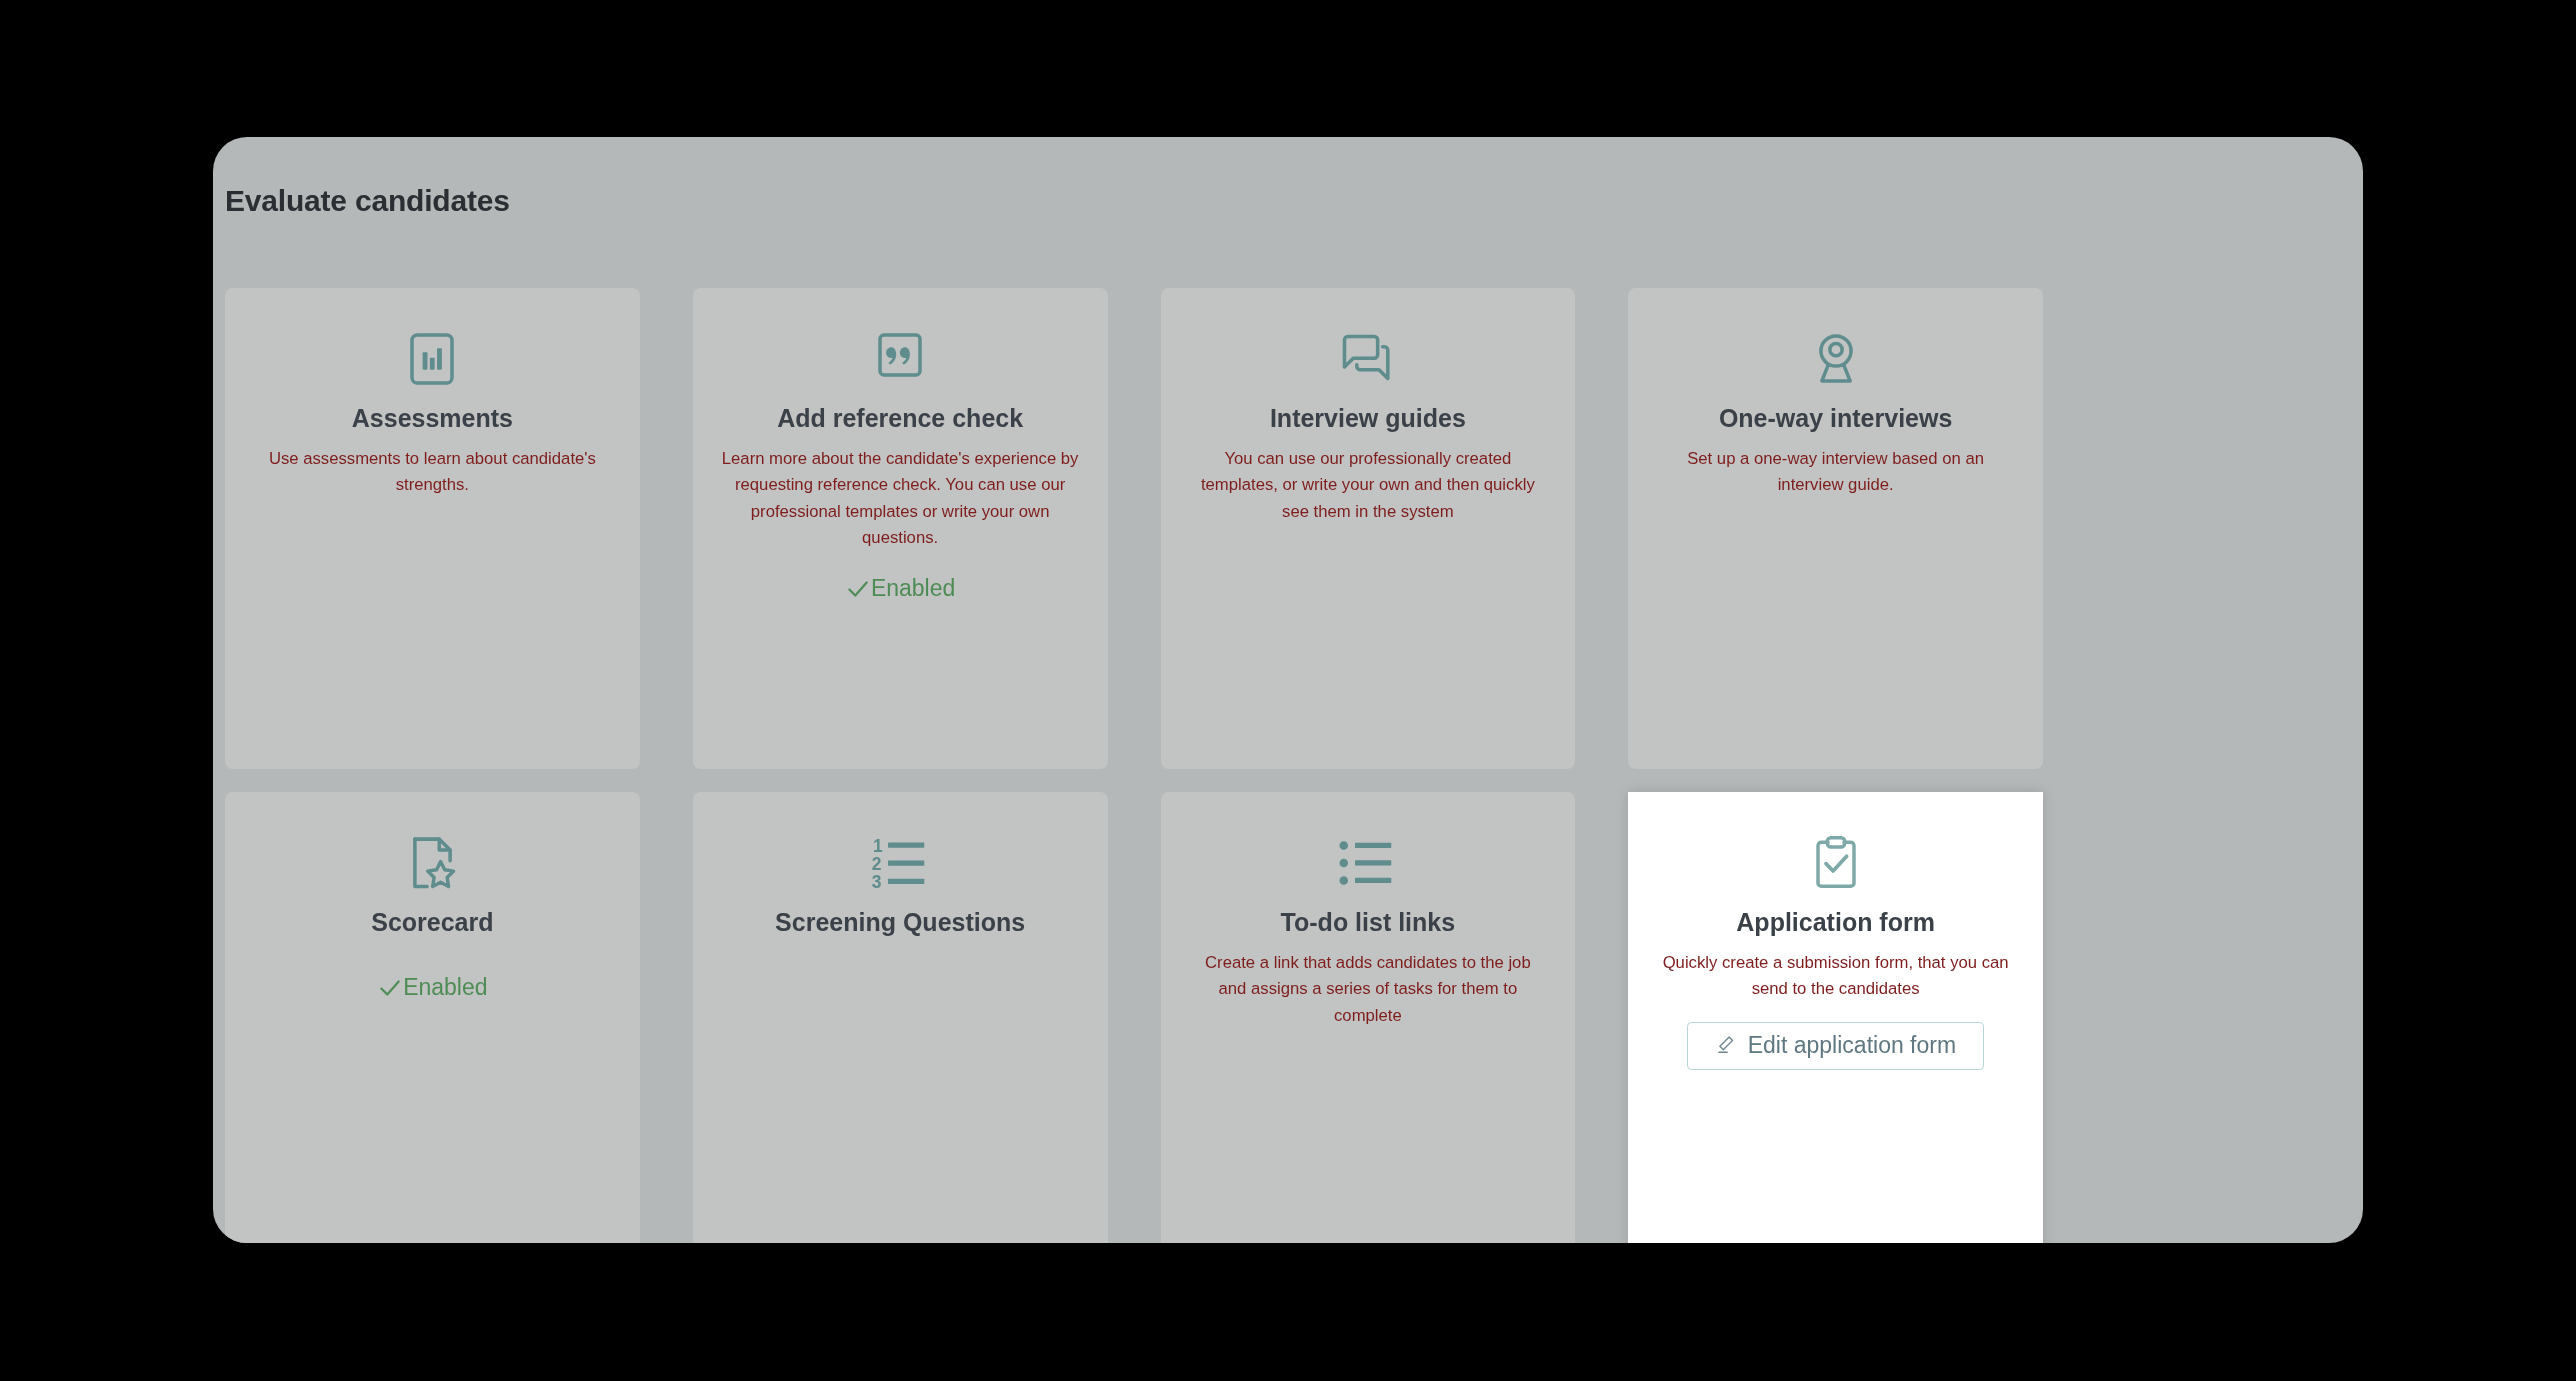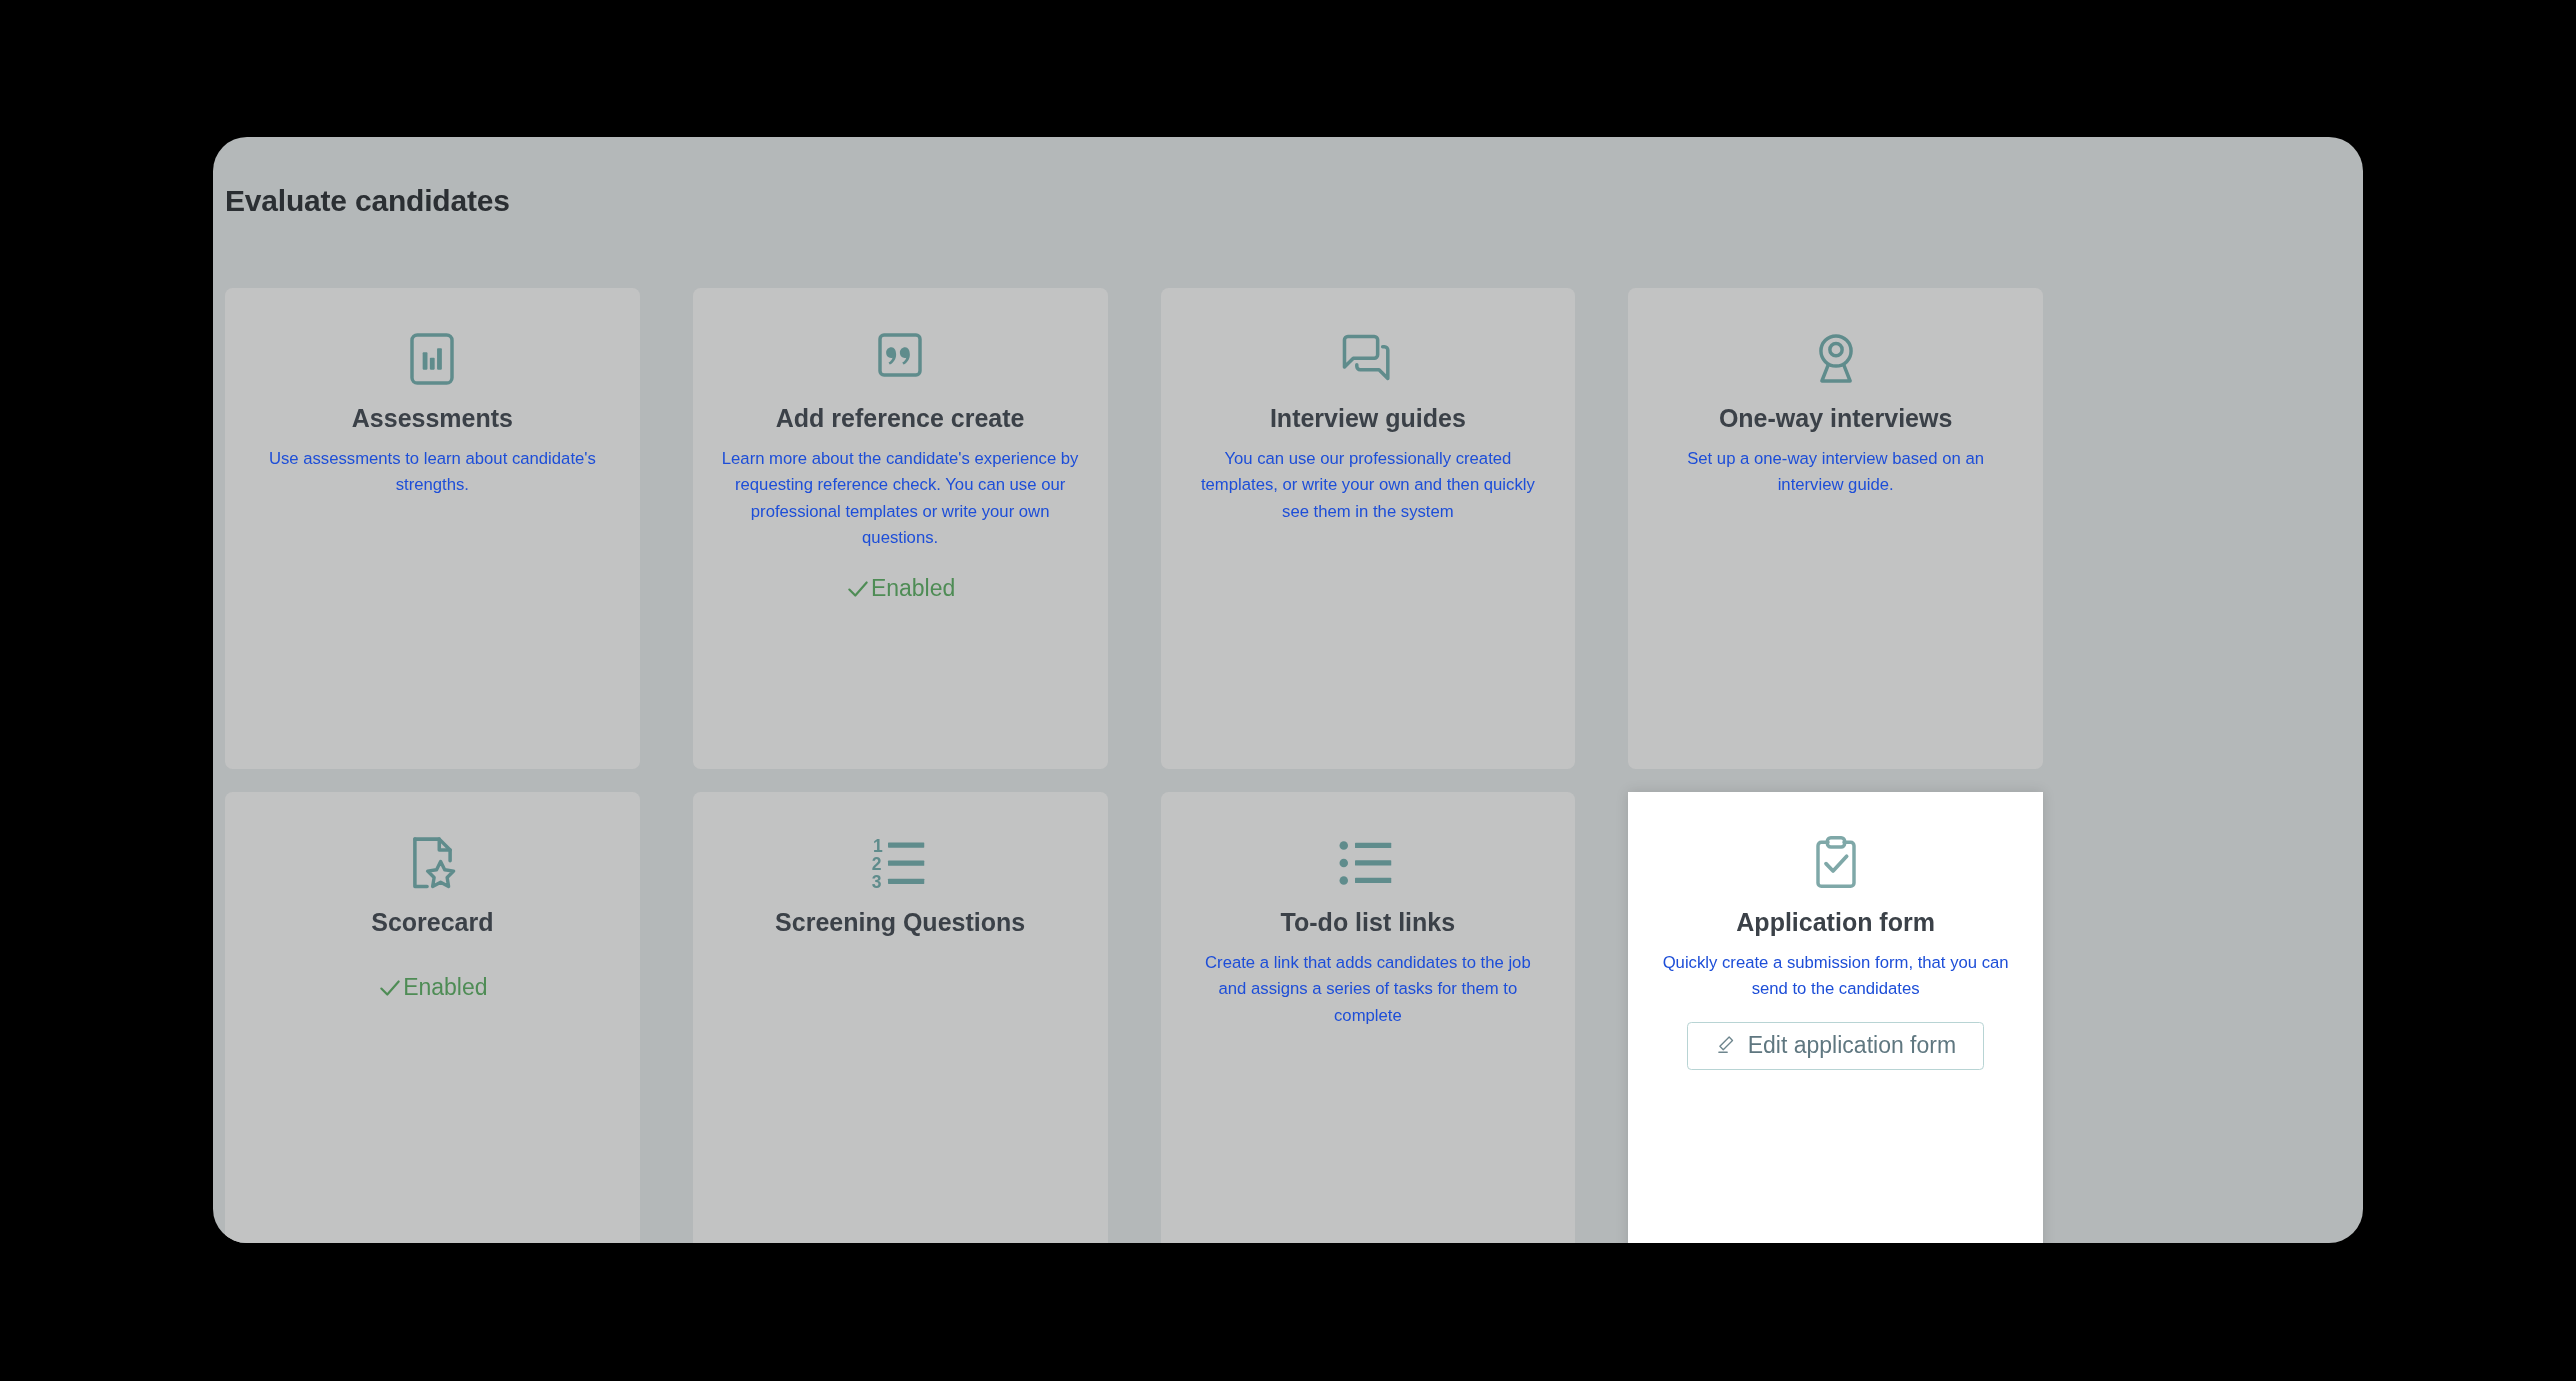--- a/index.html
+++ b/index.html
@@ -83,21 +83,21 @@
     font-weight: 600;
     color: #3b4148;
     line-height: 1.25;
     margin: 0 0 12px 0;
   }
   .card-title.lg { font-size: 25px; }
 
   .card-desc {
     font-size: 16.7px;
     line-height: 1.57;
-    color: #1d4ed8;
+    color: #7f1d1d;
     margin: 0;
     max-width: 447px;
   }
 
   .card-status {
     margin-top: 24px;
     display: flex;
     align-items: center;
     gap: 0;
     font-size: 23px;
@@ -151,21 +151,21 @@
     </div>
 
     <div class="card">
       <div class="card-icon">
         <svg width="64" height="64" viewBox="0 0 48 48" fill="none">
           <rect x="9" y="6" width="30" height="30" rx="3" stroke="#5f8c8c" stroke-width="2.6"></rect>
           <path d="M17.6 15.2c-2.3 0-4 1.8-4 4.1 0 2.2 1.6 3.9 3.7 3.9 0.4 0 0.8-0.1 1.1-0.2-0.4 1.6-1.5 2.9-3 3.6l0.9 1.6c2.9-1.3 4.8-4.2 4.8-7.6 0-3.2-1.4-5.4-3.5-5.4z" fill="#5f8c8c"></path>
           <path d="M27.9 15.2c-2.3 0-4 1.8-4 4.1 0 2.2 1.6 3.9 3.7 3.9 0.4 0 0.8-0.1 1.1-0.2-0.4 1.6-1.5 2.9-3 3.6l0.9 1.6c2.9-1.3 4.8-4.2 4.8-7.6 0-3.2-1.4-5.4-3.5-5.4z" fill="#5f8c8c"></path>
         </svg>
       </div>
-      <h3 class="card-title lg">Add reference create</h3>
+      <h3 class="card-title lg">Add reference check</h3>
       <p class="card-desc">Learn more about the candidate's experience by requesting reference check. You can use our professional templates or write your own questions.</p>
       <div class="card-status">
         <span class="tick">
           <svg width="26" height="26" viewBox="0 0 24 24" fill="none">
             <path d="M4 12.5 L9.5 18 L20 6" stroke="#4e8c55" stroke-width="2" stroke-linecap="round" stroke-linejoin="round"></path>
           </svg>
         </span>
         <span>Enabled</span>
       </div>
     </div>

